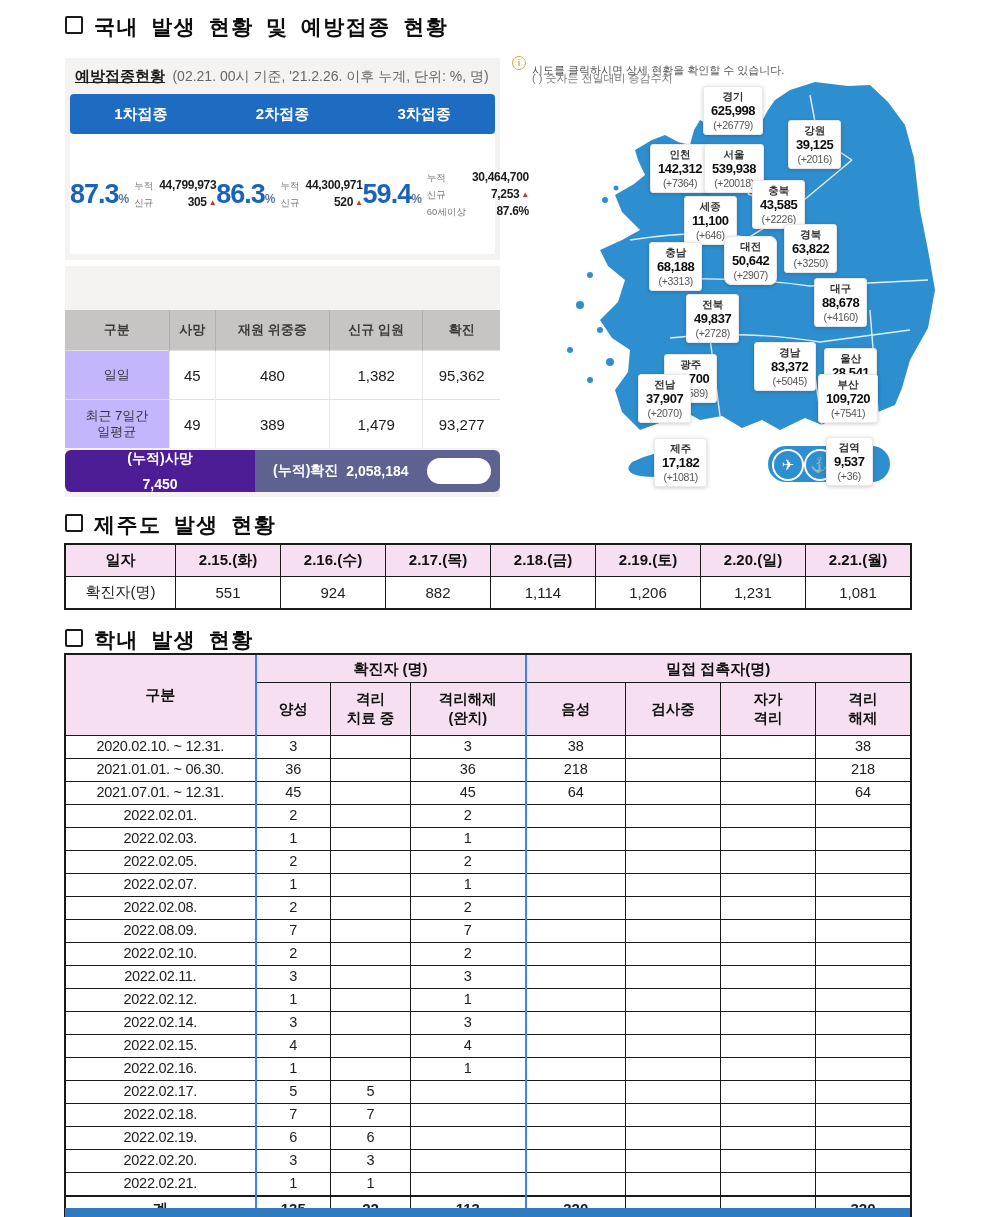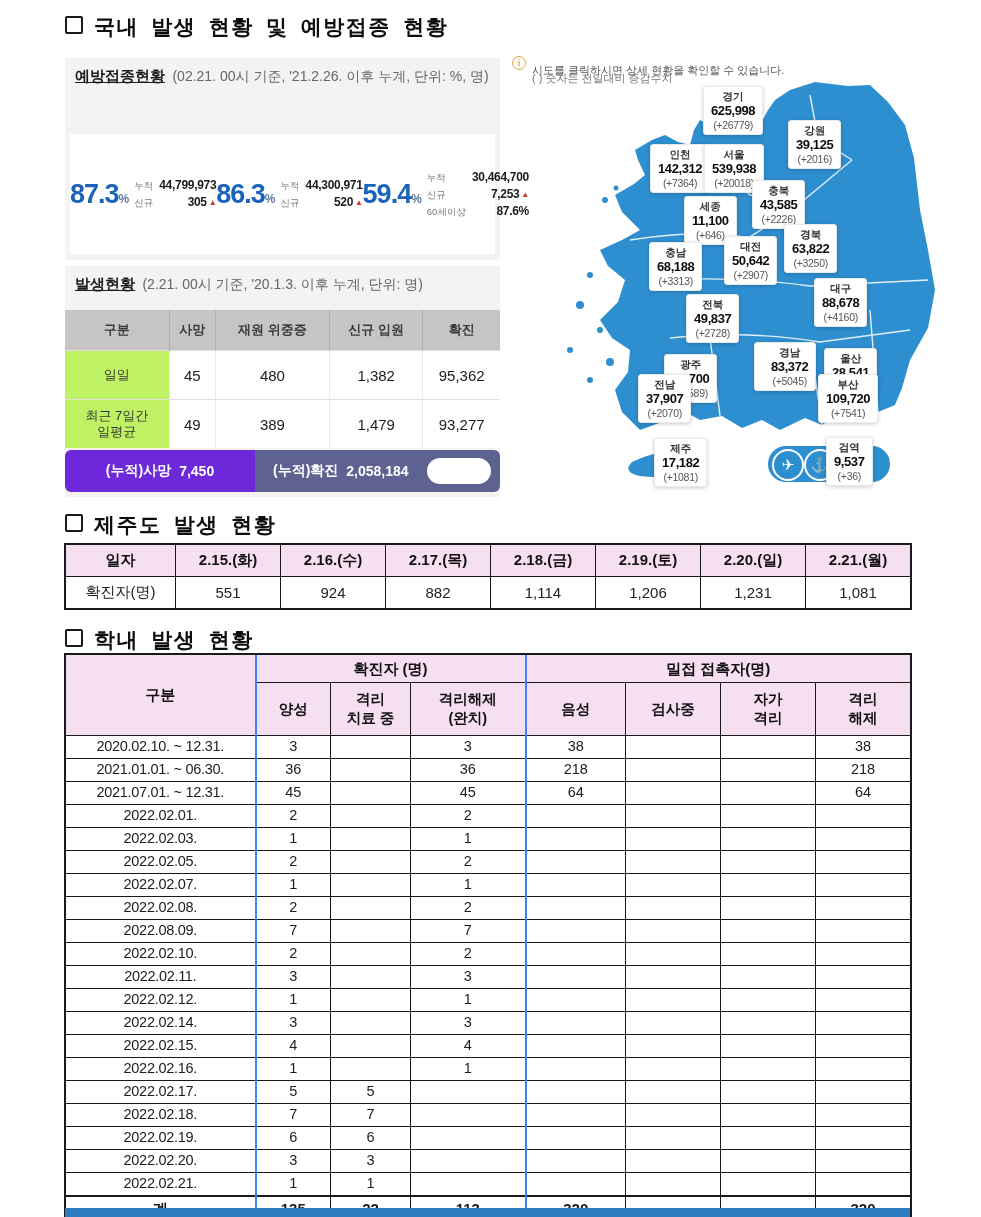--- a/index.html
+++ b/index.html
@@ -25,23 +25,23 @@
   .kv{display:grid;grid-template-columns:auto auto;column-gap:6px;row-gap:2px;align-items:baseline;}
   .kv .k{font-size:9.5px;color:#777;text-align:left;white-space:nowrap;}
   .kv .v{font-size:12px;font-weight:bold;color:#1c1c1c;text-align:right;white-space:nowrap;letter-spacing:-0.3px;}
   .up-tri{color:#c0392b;font-size:8px;vertical-align:1px;}
   
   .outb-panel{left:65px;top:266px;width:435px;height:231px;background:#f4f3f1;}
   .outb-table{position:absolute;left:0;top:44px;width:435px;border-collapse:collapse;}
   .outb-table th{background:#c7c5c3;color:#3a3a3a;font-size:13px;font-weight:bold;height:38px;border-left:1px solid #b2b0ae;}
   .outb-table th:first-child{border-left:none;}
   .outb-table td{background:#fff;font-size:15px;color:#1c1c1c;text-align:center;height:46px;border-top:1px solid #e3e0db;border-left:1px solid #eceae6;}
-  .outb-table td.rowlabel{background:#bef264;font-size:13px;color:#333;white-space:pre-line;line-height:1.25;border-left:none;}
+  .outb-table td.rowlabel{background:#c4b5fd;font-size:13px;color:#333;white-space:pre-line;line-height:1.25;border-left:none;}
   .outb-bars{position:absolute;left:0;top:184px;width:435px;height:42px;}
-  .bar-death{position:absolute;left:0;top:0;width:190px;height:42px;background:#6d28d9;border-radius:6px 0 0 6px;color:#fff;font-weight:bold;font-size:14px;display:flex;align-items:center;justify-content:center;gap:8px;}
+  .bar-death{position:absolute;left:0;top:0;width:190px;height:42px;background:#4c1d95;border-radius:6px 0 0 6px;color:#fff;font-weight:bold;font-size:14px;display:flex;align-items:center;justify-content:center;gap:8px;flex-direction:column;}
   .bar-conf{position:absolute;left:190px;top:0;width:245px;height:42px;background:#5d6290;border-radius:0 6px 6px 0;color:#fff;font-weight:bold;font-size:14px;display:flex;align-items:center;gap:8px;padding-left:18px;box-sizing:border-box;}
   .bar-pill{position:absolute;right:9px;top:8px;width:64px;height:26px;background:#fff;border-radius:13px;}
   
   .map-note-icon{left:512px;top:56px;width:12px;height:12px;border:1.5px solid #e8a33d;border-radius:50%;color:#e8a33d;font-size:9px;font-weight:bold;text-align:center;line-height:12px;}
   .map-note1{left:532px;top:55px;font-size:11px;color:#555;margin-top:8px;}
   .map-note2{left:532px;top:71px;font-size:11px;color:#777;}
   .map-svg{left:510px;top:80px;}
   .map-label{position:absolute;background:#fff;border:1px solid #e9e9e9;border-radius:3px;box-shadow:0 1px 4px rgba(0,0,0,.2);padding:3px 7px;text-align:center;line-height:1.22;z-index:3;cursor:pointer;}
   .map-label .name{font-size:10.5px;font-weight:bold;color:#333;}
   .map-label .val{font-size:13px;font-weight:bold;color:#0d0d0d;letter-spacing:-0.4px;}
@@ -70,20 +70,25 @@
 </head>
 <body>
 
 <div class="section-title" style="left:65px;top:13px;"><span class="checkbox"></span><span>국내 발생 현황 및 예방접종 현황</span></div>
 
 <div class="abs vacc-panel">
   <div class="panel-head">
     <span class="panel-title">예방접종현황</span>
     <span class="panel-note">(02.21. 00시 기준, '21.2.26. 이후 누계, 단위: %, 명)</span>
   </div>
+  <div class="vacc-bar">
+      <div class="vacc-bar-cell">1차접종</div>
+      <div class="vacc-bar-cell">2차접종</div>
+      <div class="vacc-bar-cell">3차접종</div>
+    </div>
   <div class="vacc-body">
       <div class="vacc-col">
         <div class="vacc-pct">87.3<span class="pctsign">%</span></div>
         <div class="kv">
           <span class="k">누적</span>
           <span class="v">44,799,973</span>
           <span class="k">신규</span>
           <span class="v">305<span class="up-tri"> ▲</span></span>
         </div>
       </div>
@@ -104,24 +109,20 @@
           <span class="k">신규</span>
           <span class="v">7,253<span class="up-tri"> ▲</span></span>
           <span class="k">60세이상</span>
           <span class="v">87.6%</span>
         </div>
       </div>
     </div>
 </div>
 
 <div class="abs outb-panel">
-  <div class="panel-head">
-    <span class="panel-title">발생현황</span>
-    <span class="panel-note">(2.21. 00시 기준, '20.1.3. 이후 누계, 단위: 명)</span>
-  </div>
   <table class="outb-table">
     <thead>
         <tr>
           <th>구분</th>
           <th>사망</th>
           <th>재원 위중증</th>
           <th>신규 입원</th>
           <th>확진</th>
         </tr>
       </thead>
@@ -236,21 +237,21 @@
     <div class="map-label" style="left: 784px; top: 224px;">
       <div class="name">경북</div>
       <div class="val">63,822</div>
       <div class="delta">(+3250)</div>
     </div>
     <div class="map-label" style="left: 649px; top: 242px;">
       <div class="name">충남</div>
       <div class="val">68,188</div>
       <div class="delta">(+3313)</div>
     </div>
-    <div class="map-label" style="left: 724px; top: 236px;">
+    <div class="map-label" style="left: 724px; top: 236px; border-radius: 7px;">
       <div class="name">대전</div>
       <div class="val">50,642</div>
       <div class="delta">(+2907)</div>
     </div>
     <div class="map-label" style="left: 814px; top: 278px;">
       <div class="name">대구</div>
       <div class="val">88,678</div>
       <div class="delta">(+4160)</div>
     </div>
     <div class="map-label" style="left: 686px; top: 294px;">

